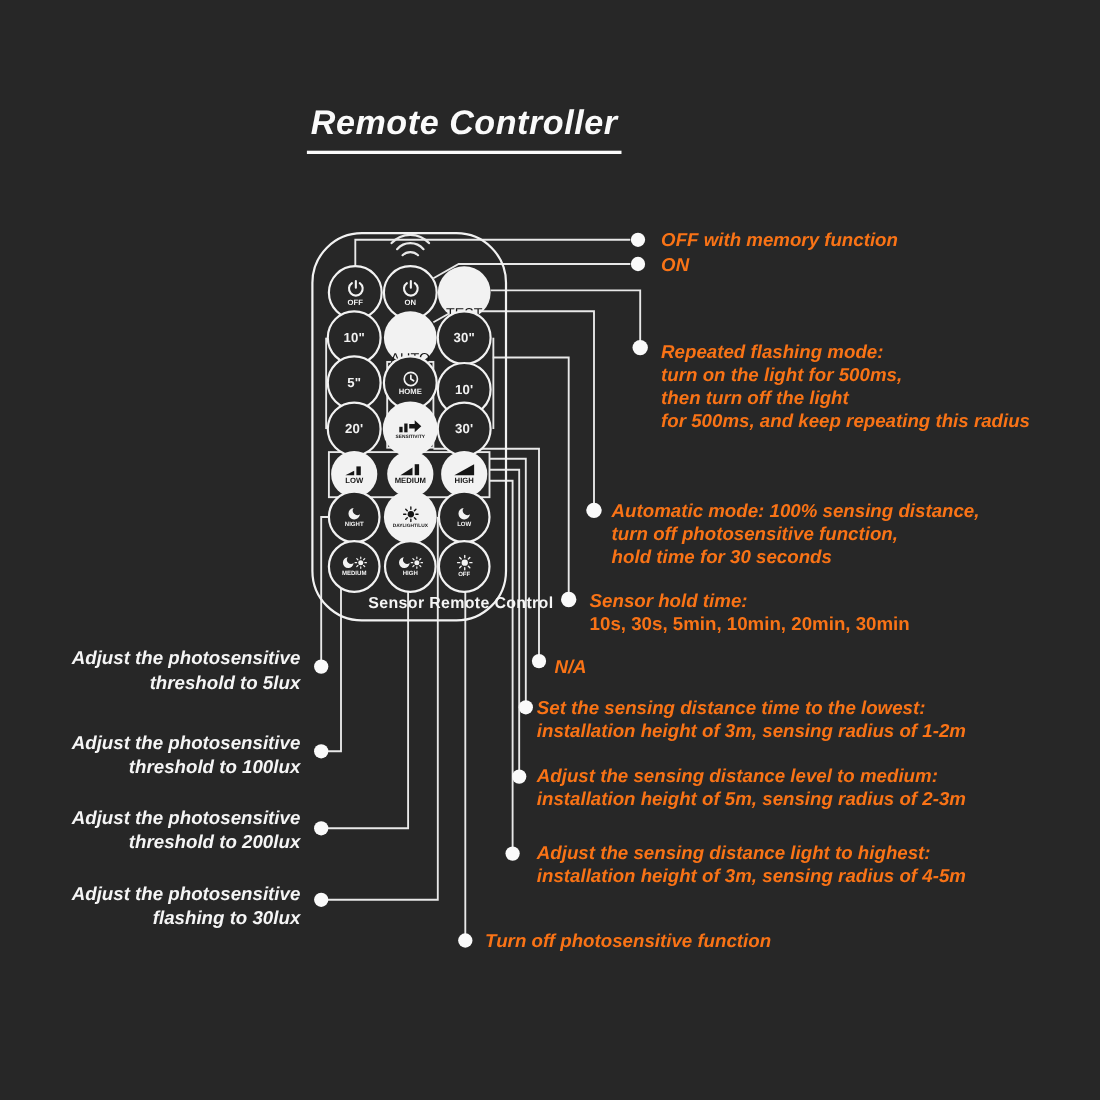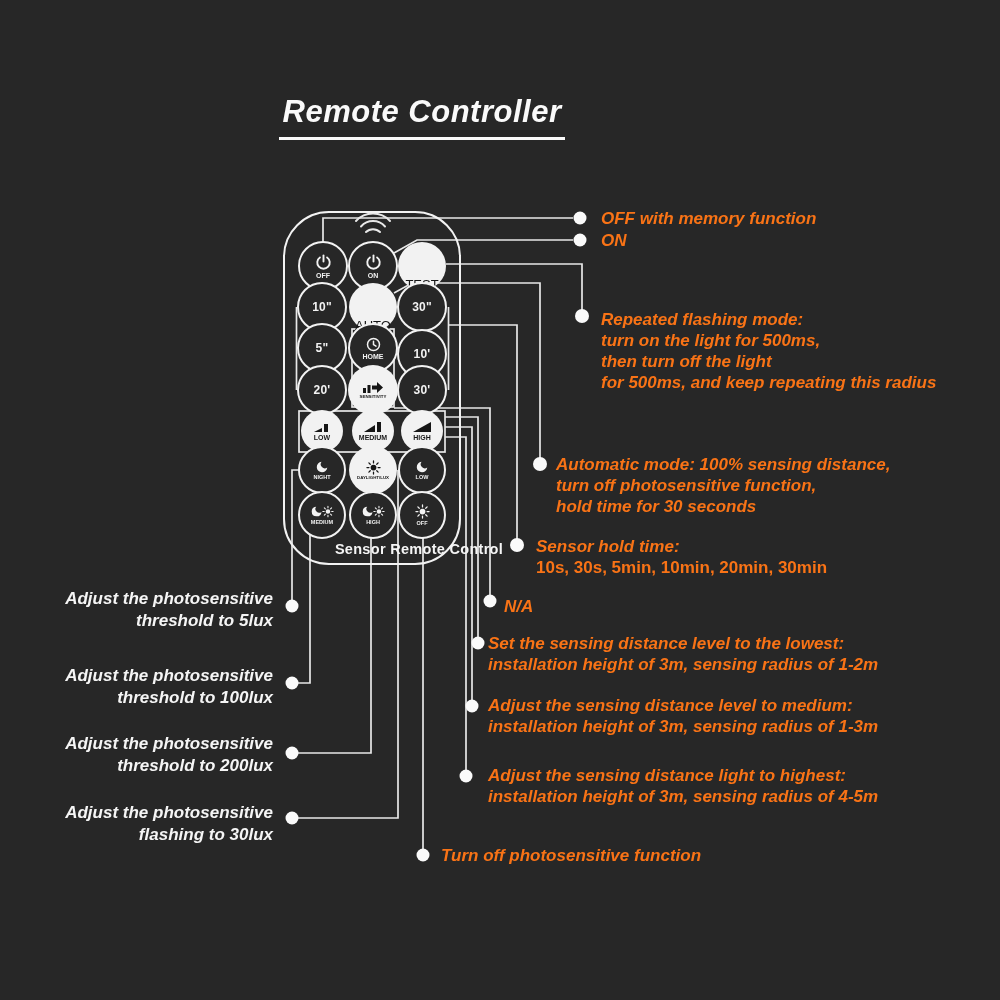--- a/index.html
+++ b/index.html
@@ -243,26 +243,26 @@
     <div>hold time for 30 seconds</div>
   </div>
   <div class="ann" style="left:536px;top:536px">
     <div>Sensor hold time:</div>
     <div class="plain">10s, 30s, 5min, 10min, 20min, 30min</div>
   </div>
   <div class="ann" style="left:504px;top:596px">
     <div>N/A</div>
   </div>
   <div class="ann" style="left:488px;top:633px">
-    <div>Set the sensing distance level to the lowest:</div>
+    <div>Set the sensing distance time to the lowest:</div>
     <div>installation height of 3m, sensing radius of 1-2m</div>
   </div>
   <div class="ann" style="left:488px;top:695px">
     <div>Adjust the sensing distance level to medium:</div>
-    <div>installation height of 3m, sensing radius of 1-3m</div>
+    <div>installation height of 5m, sensing radius of 2-3m</div>
   </div>
   <div class="ann" style="left:488px;top:765px">
     <div>Adjust the sensing distance light to highest:</div>
     <div>installation height of 3m, sensing radius of 4-5m</div>
   </div>
   <div class="ann" style="left:441px;top:845px">
     <div>Turn off photosensitive function</div>
   </div>
 
   <div class="ann-l" style="top:588px">

